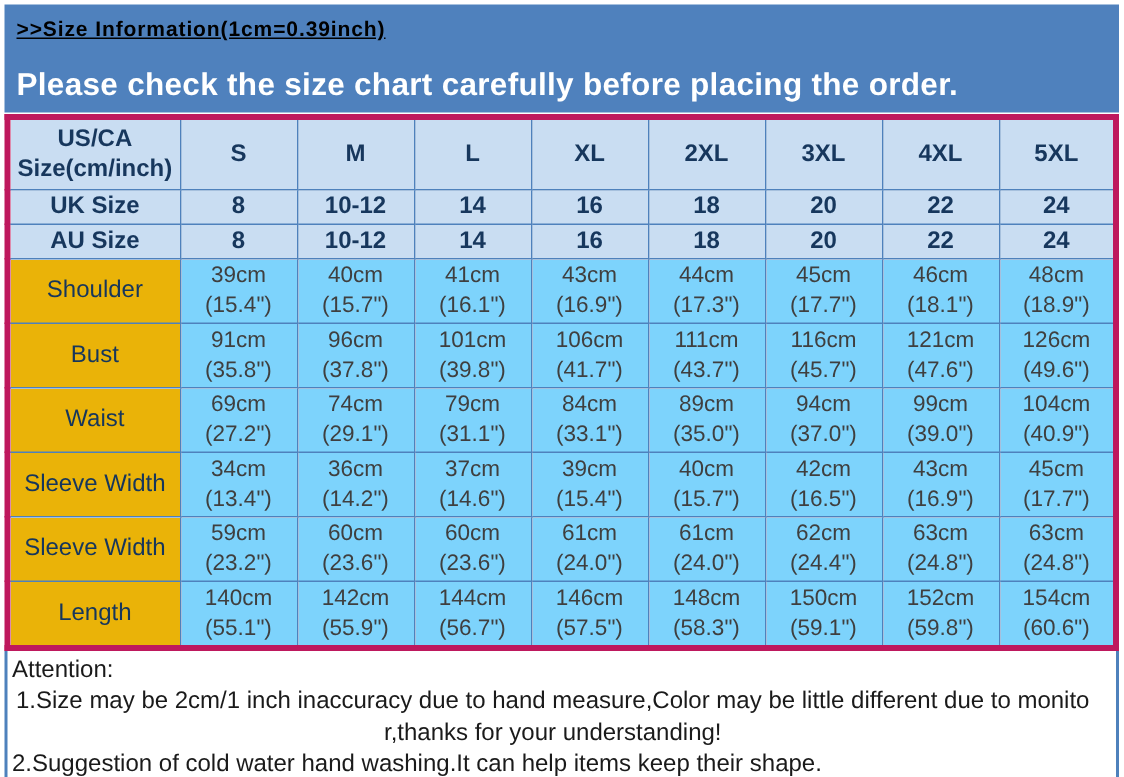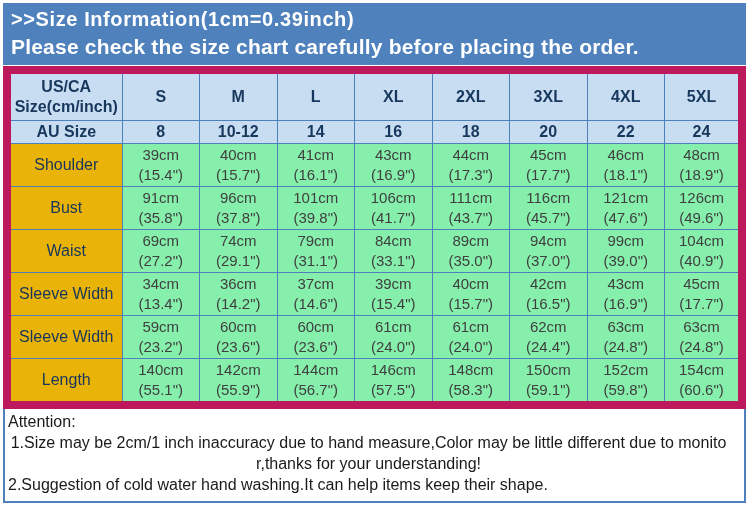--- a/index.html
+++ b/index.html
@@ -13,39 +13,40 @@
     overflow: hidden;
   }
   .banner {
     background: #4f81bd;
     box-sizing: border-box;
     width: 743px;
     padding: 6px 8px 5px 8px;
     margin-bottom: 1px;
   }
   .banner-title {
-    color: #ffffff;
-    font-size: 20px;
+    color: #000000;
+    font-size: 14px;
     font-weight: bold;
     letter-spacing: 0.6px;
     line-height: 20px;
+    text-decoration: underline;
   }
   .banner-subtitle {
     color: #ffffff;
     font-size: 21px;
     font-weight: bold;
     line-height: 26px;
-    margin-top: 5px;
+    margin-top: 15px;
     letter-spacing: 0.2px;
   }
   table.size-chart {
     width: 743px;
     table-layout: fixed;
     border-collapse: collapse;
-    border: 8px solid #be185d;
+    border: 4px solid #be185d;
   }
   table.size-chart td {
     border: 1px solid #4e81bc;
     text-align: center;
     vertical-align: middle;
     padding: 0 2px;
     overflow: hidden;
   }
   tr.header-row td {
     background: #c9ddf2;
@@ -55,21 +56,21 @@
     height: 46px;
     line-height: 20px;
   }
   tr.size-row td {
     background: #c9ddf2;
     color: #17375d;
     font-size: 16px;
     font-weight: bold;
     height: 22px;
   }
-  tr.m-row td { height: 42px; background: #86efac; }
+  tr.m-row td { height: 42px; background: #7dd3fc; }
   tr.m-row td.mlabel {
     background: #eab308;
     color: #16365c;
     font-size: 16px;
     font-weight: normal;
   }
   tr.m-row td.mval {
     color: #3f3f3f;
     font-size: 15px;
     line-height: 20px;
@@ -116,20 +117,31 @@
           <td>S</td>
           <td>M</td>
           <td>L</td>
           <td>XL</td>
           <td>2XL</td>
           <td>3XL</td>
           <td>4XL</td>
           <td>5XL</td>
         </tr>
         <tr class="size-row">
+          <td>UK Size</td>
+          <td>8</td>
+          <td>10-12</td>
+          <td>14</td>
+          <td>16</td>
+          <td>18</td>
+          <td>20</td>
+          <td>22</td>
+          <td>24</td>
+        </tr>
+        <tr class="size-row">
           <td>AU Size</td>
           <td>8</td>
           <td>10-12</td>
           <td>14</td>
           <td>16</td>
           <td>18</td>
           <td>20</td>
           <td>22</td>
           <td>24</td>
         </tr>

